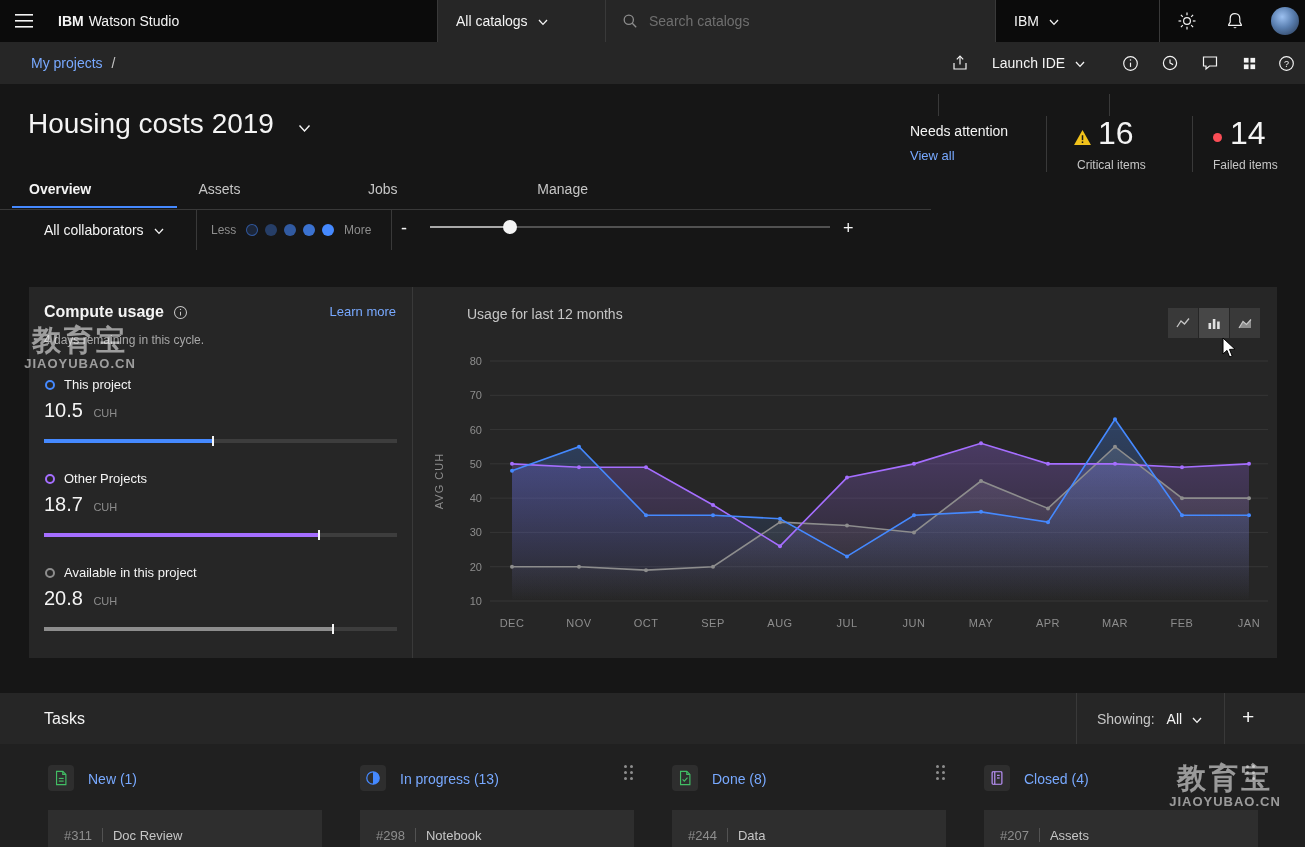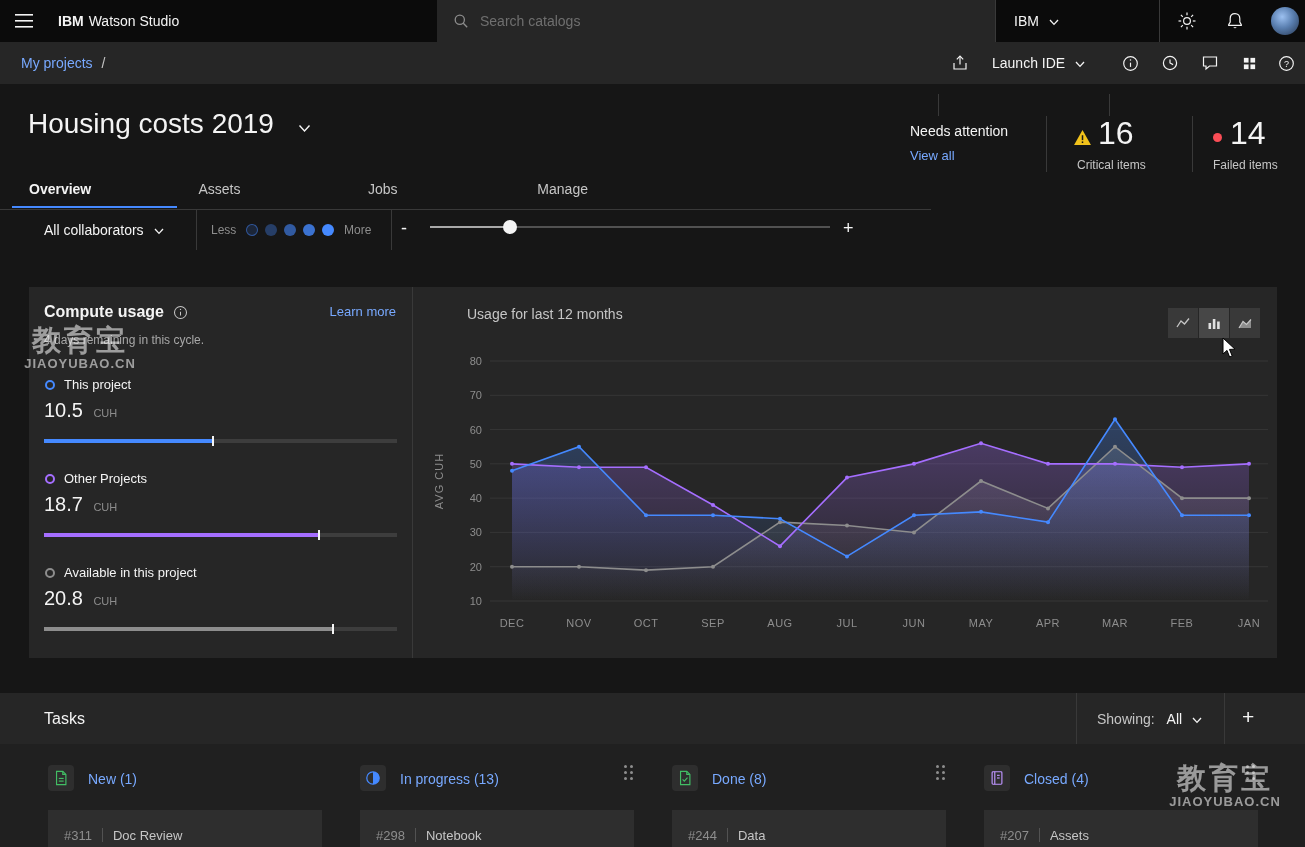--- a/index.html
+++ b/index.html
@@ -60,20 +60,28 @@
           <rect x="0" y="6" width="18" height="1.6" fill="#f4f4f4"></rect>
           <rect x="0" y="12" width="18" height="1.6" fill="#f4f4f4"></rect>
       </svg>
     </button>
     <div class="abs hflex" style="left:58px;top:0;font-size:14px">
       <span style="font-weight:700;margin-right:5px">IBM</span>
       <span>Watson Studio</span>
     </div>
 
     <div class="hdr-search-region">
+      <div class="hdr-cell" style="width:169px;padding-left:18px;border-right:1px solid #393939;border-left:1px solid #393939">
+        <span>All catalogs</span>
+        <span class="chev">
+          <svg width="10" height="7" viewBox="0 0 10 7">
+              <polyline points="1,1 5,5.4 9,1" fill="none" stroke="#f4f4f4" stroke-width="1.3"></polyline>
+            </svg>
+        </span>
+      </div>
       <div class="hdr-cell" style="flex:1;padding-left:16px">
         <span style="display:flex;margin-right:11px">
           <svg width="16" height="16" viewBox="0 0 16 16">
               <circle cx="6.8" cy="6.8" r="4.6" fill="none" stroke="#8d8d8d" stroke-width="1.3"></circle>
               <line x1="10.3" y1="10.3" x2="14.2" y2="14.2" stroke="#8d8d8d" stroke-width="1.3"></line>
             </svg>
         </span>
         <input type="text" style="background: transparent; border: none; outline: none; color: #5eead4; font-size: 14px; width: 300px;" placeholder="Search catalogs">
         <style>input::placeholder{color:#6f6f6f}</style>
       </div>
@@ -104,21 +112,21 @@
     <button class="icon-btn abs" style="left:1211px;top:0">
       <svg width="20" height="20" viewBox="0 0 20 20">
         <path d="M10 2.6c-2.9 0-4.8 2.1-4.8 4.9v3.6l-1.5 2.5v.8h12.6v-.8l-1.5-2.5V7.5c0-2.8-1.9-4.9-4.8-4.9z" fill="none" stroke="#f4f4f4" stroke-width="1.2"></path>
         <path d="M8.4 16.2a1.7 1.7 0 0 0 3.2 0z" fill="#f4f4f4"></path>
       </svg>
     </button>
     <div class="abs" style="left:1271px;top:7px;width:28px;height:28px;border-radius:50%;background:radial-gradient(circle at 40% 35%, #9cc0f0 0%, #5a7fb0 45%, #26364f 100%);overflow:hidden"></div>
   </header>
 
   <div id="subbar">
-    <div class="abs hflex" style="left:21px;top:0;font-size:14px">
+    <div class="abs hflex" style="left:31px;top:0;font-size:14px">
       <a href="#" class="link" style="text-decoration:none">My projects</a>
       <span class="muted" style="margin-left:9px">/</span>
     </div>
     <div class="vdiv" style="left:938px;top:52px;height:22px"></div>
     <button class="icon-btn abs" style="left:940px;top:0;width:40px">
       <svg width="18" height="18" viewBox="0 0 18 18" stroke="#f4f4f4" fill="none" stroke-width="1.2">
         <path d="M3 9v6h12V9"></path>
           <line x1="9" y1="2.2" x2="9" y2="10.5"></line>
           <polyline points="5.8,5.4 9,2.2 12.2,5.4"></polyline>
       </svg>

